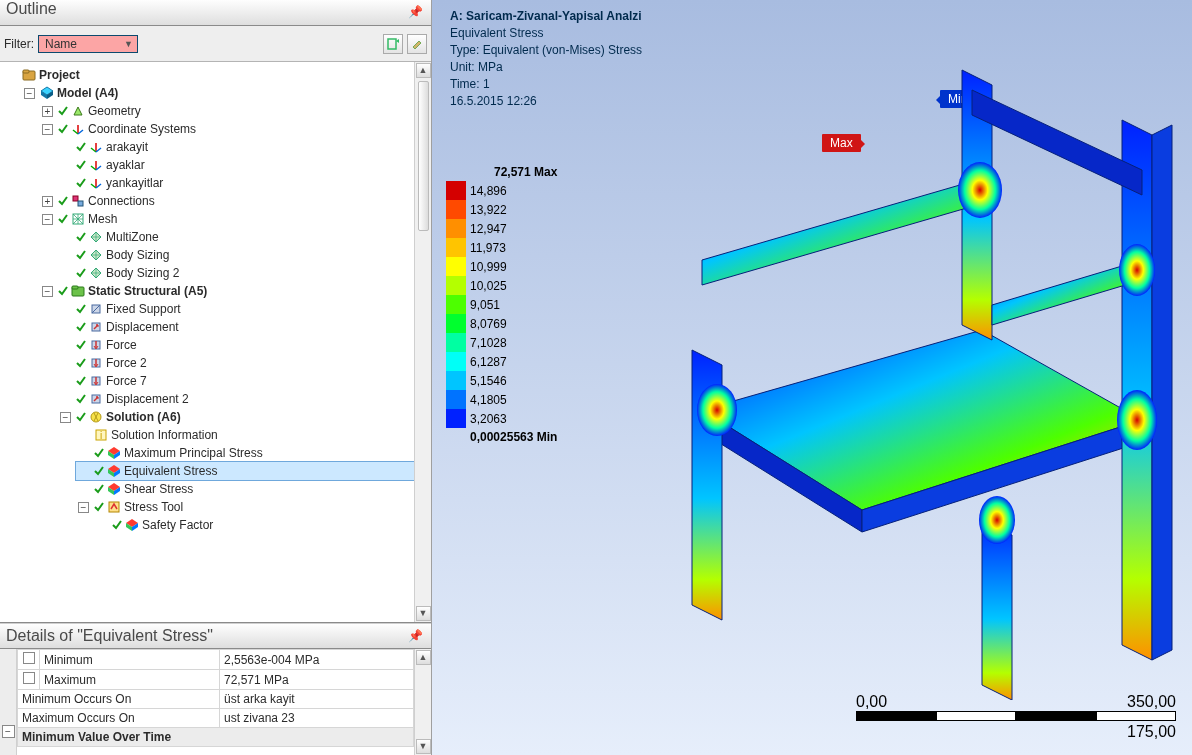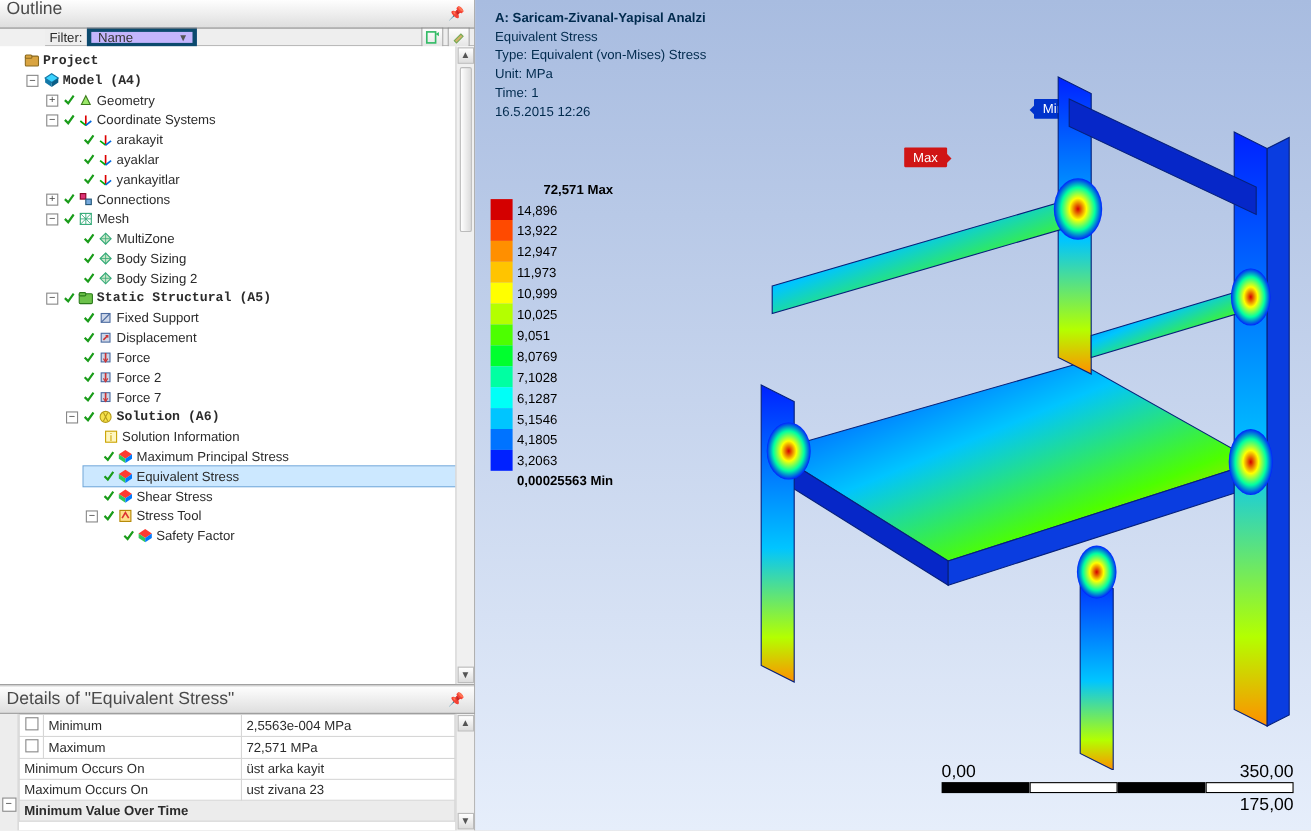--- a/index.html
+++ b/index.html
@@ -30,31 +30,30 @@
     font-size:16px;
     color:#4a4a4a;
     position:relative;
   }
   .pin-icon {
     position:absolute; right:8px; top:5px;
     font-size:12px; color:#666;
   }
   
   .filter-row {
-    height:16px;
+    height:36px;
     display:flex; align-items:center;
     padding:2px 4px; gap:4px;
     background:#eeeeee;
     border-bottom:1px solid #b4b4b4;
-    margin-left:41px;
   }
   .filter-label { font-size:12px; }
   .filter-select {
     display:flex; align-items:center;
-    background:#c4b5fd; border:4px solid #0c4a6e;
+    background:#fca5a5; border:1px solid #0c4a6e;
     height:18px; padding:0 4px 0 6px;
     min-width:100px;
     font-size:12px; color:#333;justify-content:space-between;
   }
   .filter-select .dd { margin-left:auto; font-size:9px; color:#555; }
   .filter-btn {
     width:20px; height:20px;
     border:1px solid #aaa; background:linear-gradient(#fff,#e4e4e4);
     display:flex; align-items:center; justify-content:center;
     font-size:11px; color:#556;
@@ -101,21 +100,21 @@
     margin-right:2px;
     flex:0 0 16px;
   }
   .ic svg { display:block; }
   .check {
     width:12px; height:16px; display:inline-flex;
     align-items:center; justify-content:center;
     margin-right:1px; flex:0 0 12px;
   }
   .lbl { font-size:12px; }
-  .bold { font-weight:bold;font-family:Liberation Mono, monospace; }
+  .bold { font-weight:bold; }
   .sel { background:#cce8ff; outline:1px solid #6fa8dc; }
   
   .details-title {
     height:26px;
     display:flex; align-items:center;
     padding:0 6px;
     background:linear-gradient(#fefefe,#dedede);
     border-top:1px solid #cfcfcf;
     border-bottom:1px solid #8a8a8a;
     font-size:16px; color:#4a4a4a;
@@ -555,20 +554,38 @@
                           </svg>
                         </span>
                     <span class="ic">
                           <svg width="14" height="14">
                             <rect x="3" y="3" width="8" height="8" fill="#ccd6e8" stroke="#4a6aa0"></rect>
                             <path d="M7 3 L7 10" stroke="#c33" stroke-width="1.5"></path>
                             <path d="M5 8 L7 11 L9 8" stroke="#c33" fill="none"></path>
                           </svg>
                         </span>
                     <span class="lbl">Force 7</span>
+                      </div>
+                    </li>
+                  <li class="node">
+                      <div class="row">
+                        <span class="toggle empty"></span>
+                    <span class="check">
+                          <svg width="10" height="10">
+                            <path d="M1 5 L4 8 L9 1" stroke="#1a9c1a" stroke-width="2" fill="none"></path>
+                          </svg>
+                        </span>
+                    <span class="ic">
+                          <svg width="14" height="14">
+                            <rect x="3" y="3" width="8" height="8" fill="#ccd6e8" stroke="#4a6aa0"></rect>
+                            <path d="M5 9 L9 5" stroke="#c33" stroke-width="1.5"></path>
+                            <path d="M9 5 l-2 0 l2 0 l0 2" stroke="#c33" fill="none"></path>
+                          </svg>
+                        </span>
+                    <span class="lbl">Displacement 2</span>
                       </div>
                     </li>
 
                   <li class="node">
                       <div class="row">
                     <span class="toggle">−</span>
                     <span class="check">
                           <svg width="10" height="10">
                             <path d="M1 5 L4 8 L9 1" stroke="#1a9c1a" stroke-width="2" fill="none"></path>
                           </svg>

